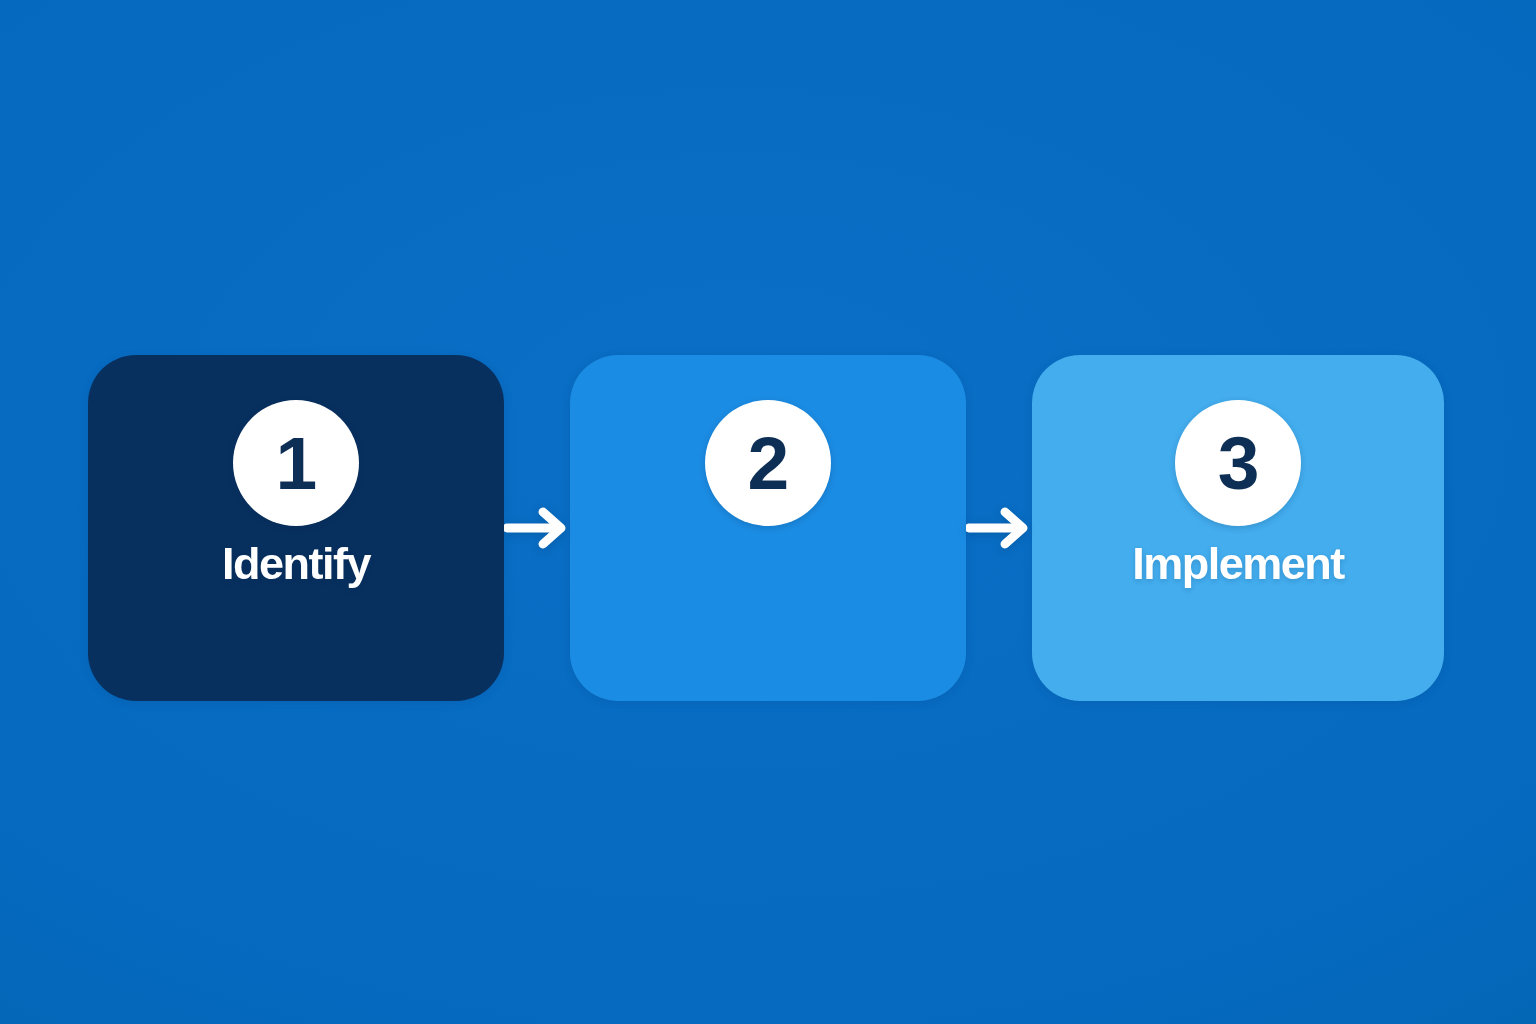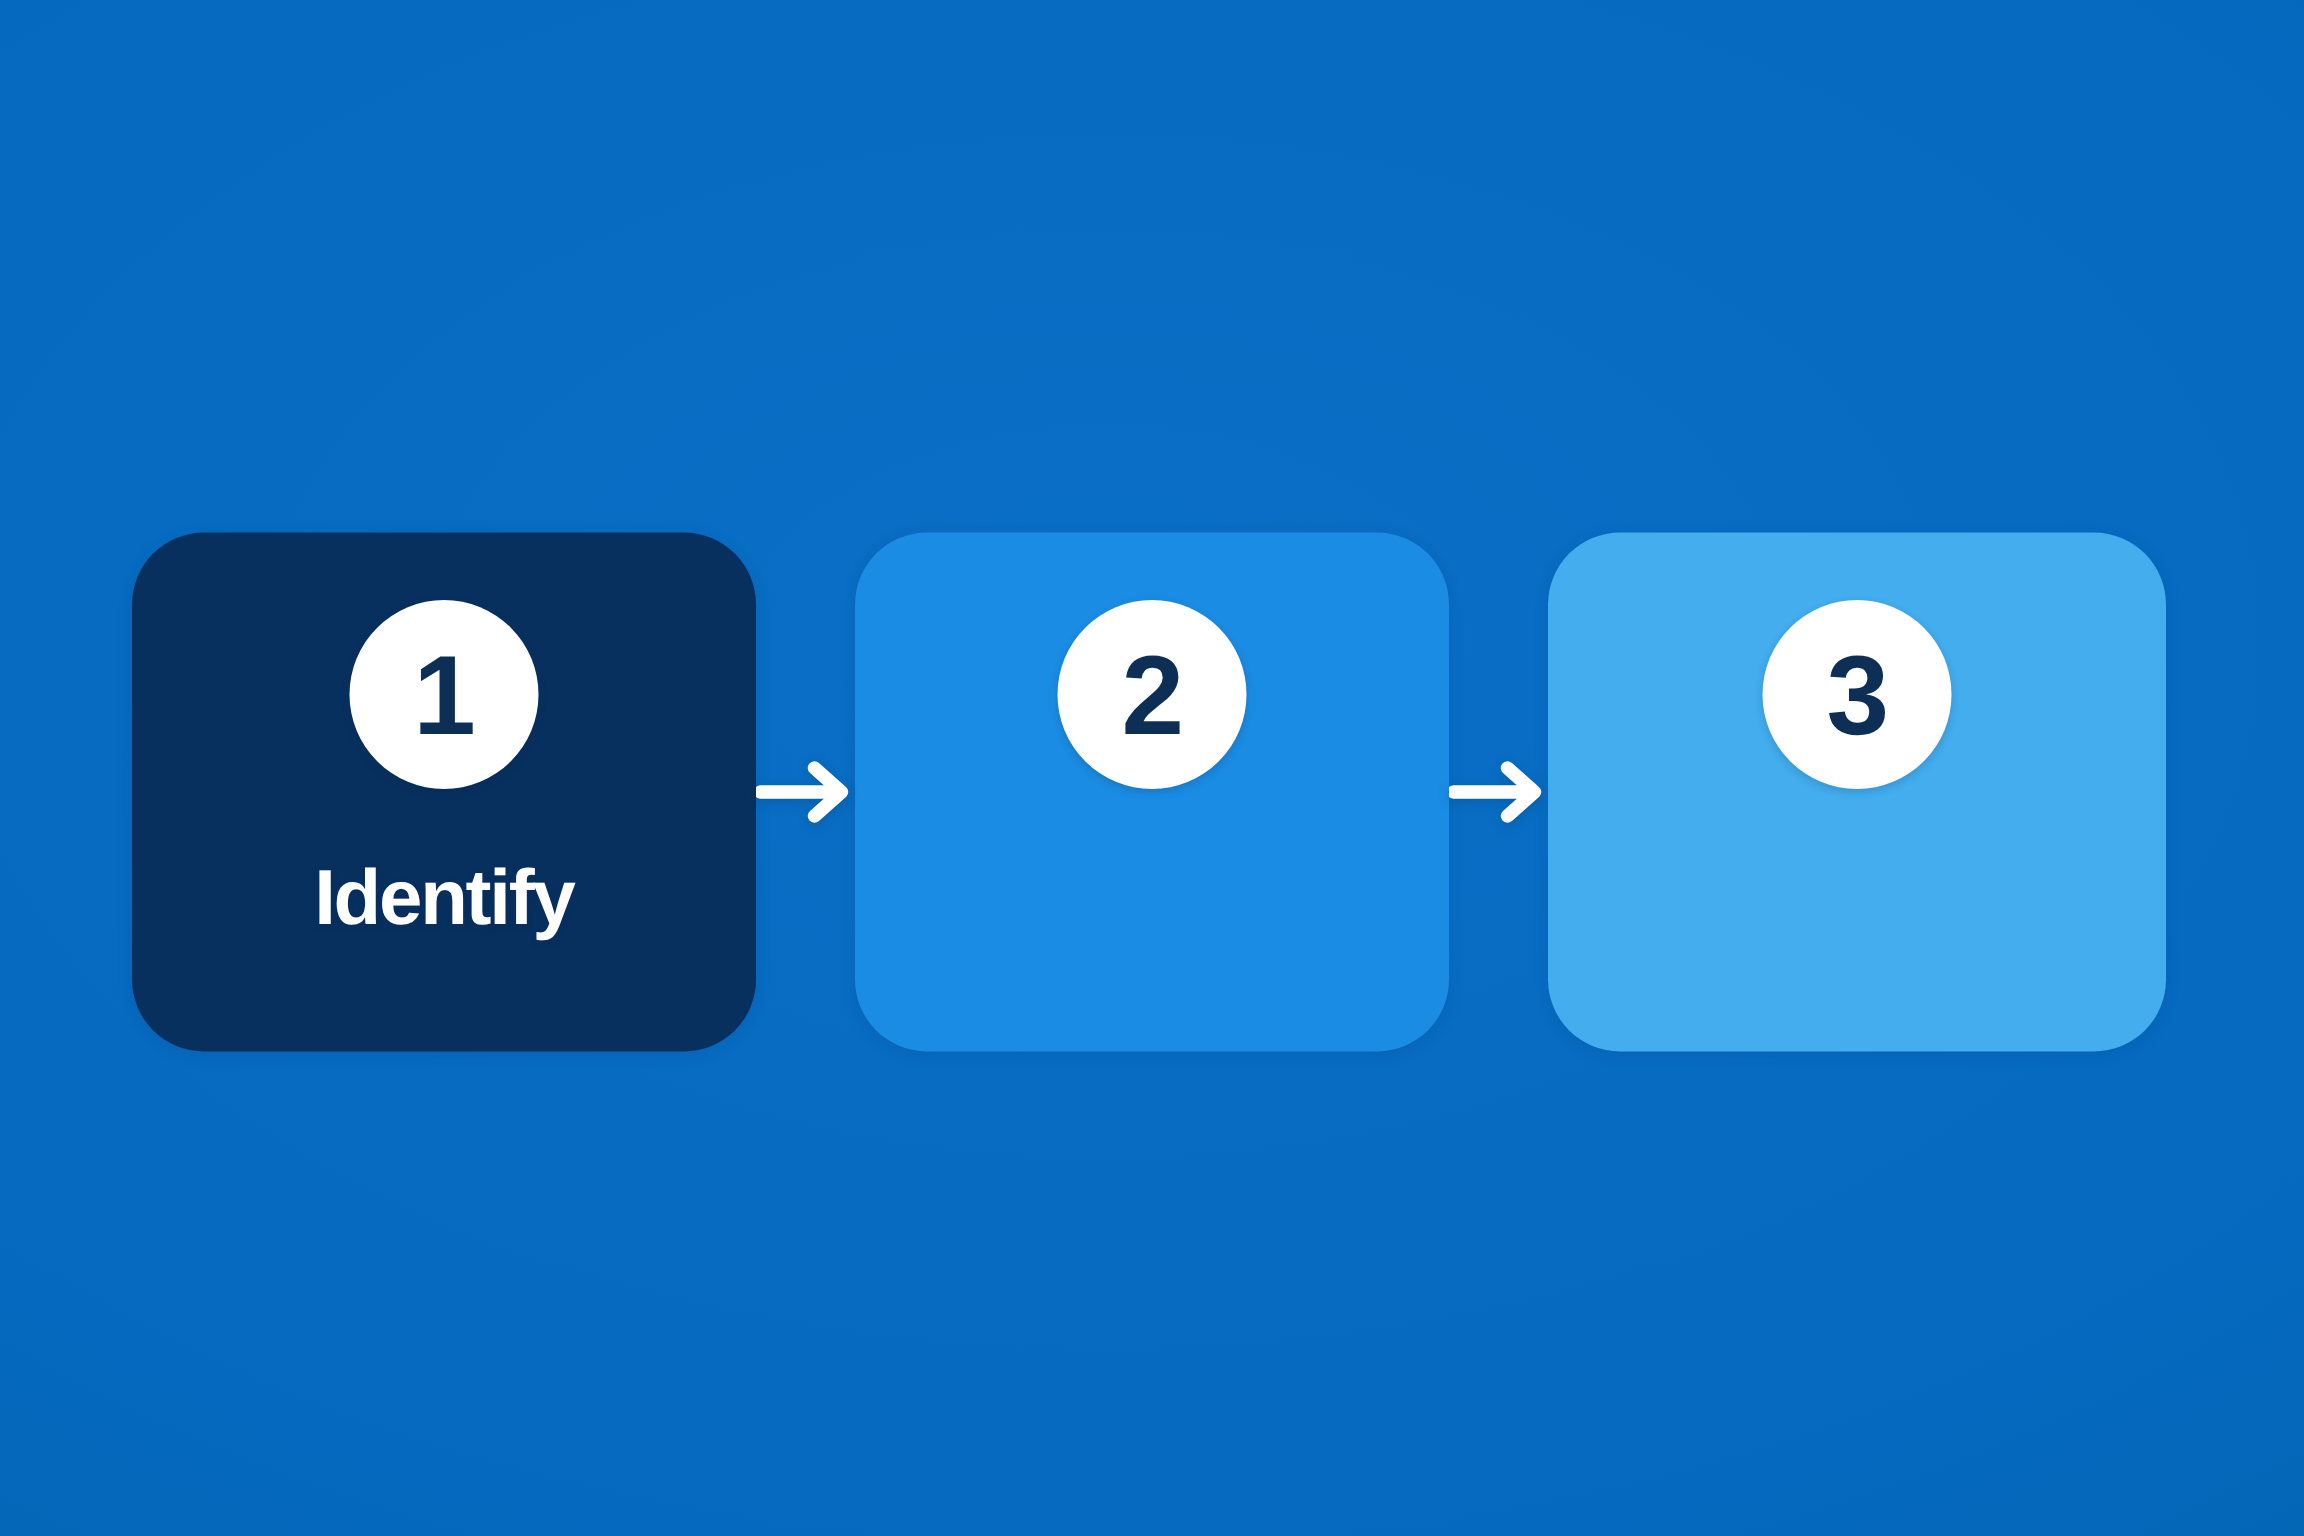--- a/index.html
+++ b/index.html
@@ -66,22 +66,22 @@
     box-shadow: 0 2px 6px rgba(2, 30, 60, 0.18);
   }
   .badge-number {
     font-size: 75px;
     font-weight: bold;
     line-height: 1;
     color: #0e2f55;
     letter-spacing: -1px;
   }
   .step-label {
-    margin-top: 46px;
-    font-size: 52px;
+    margin-top: 14px;
+    font-size: 45px;
     font-weight: bold;
     color: #ffffff;
     line-height: 1.05;
     letter-spacing: -1.5px;
     white-space: nowrap;
     text-shadow: 0 2px 5px rgba(3, 40, 78, 0.18);
   }
   .connector {
     flex: 1 1 auto;
     display: flex;
@@ -132,16 +132,17 @@
           <line x1="3" y1="22" x2="56" y2="22"></line>
           <polyline points="39,6 57,22 39,38"></polyline>
         </g>
       </svg>
     </div>
 
     <div class="step-card card-3">
       <div class="badge">
         <span class="badge-number">3</span>
       </div>
+      <div class="step-label">Implement</div>
     </div>
 
   </div>
 </div>
 
 </body></html>

